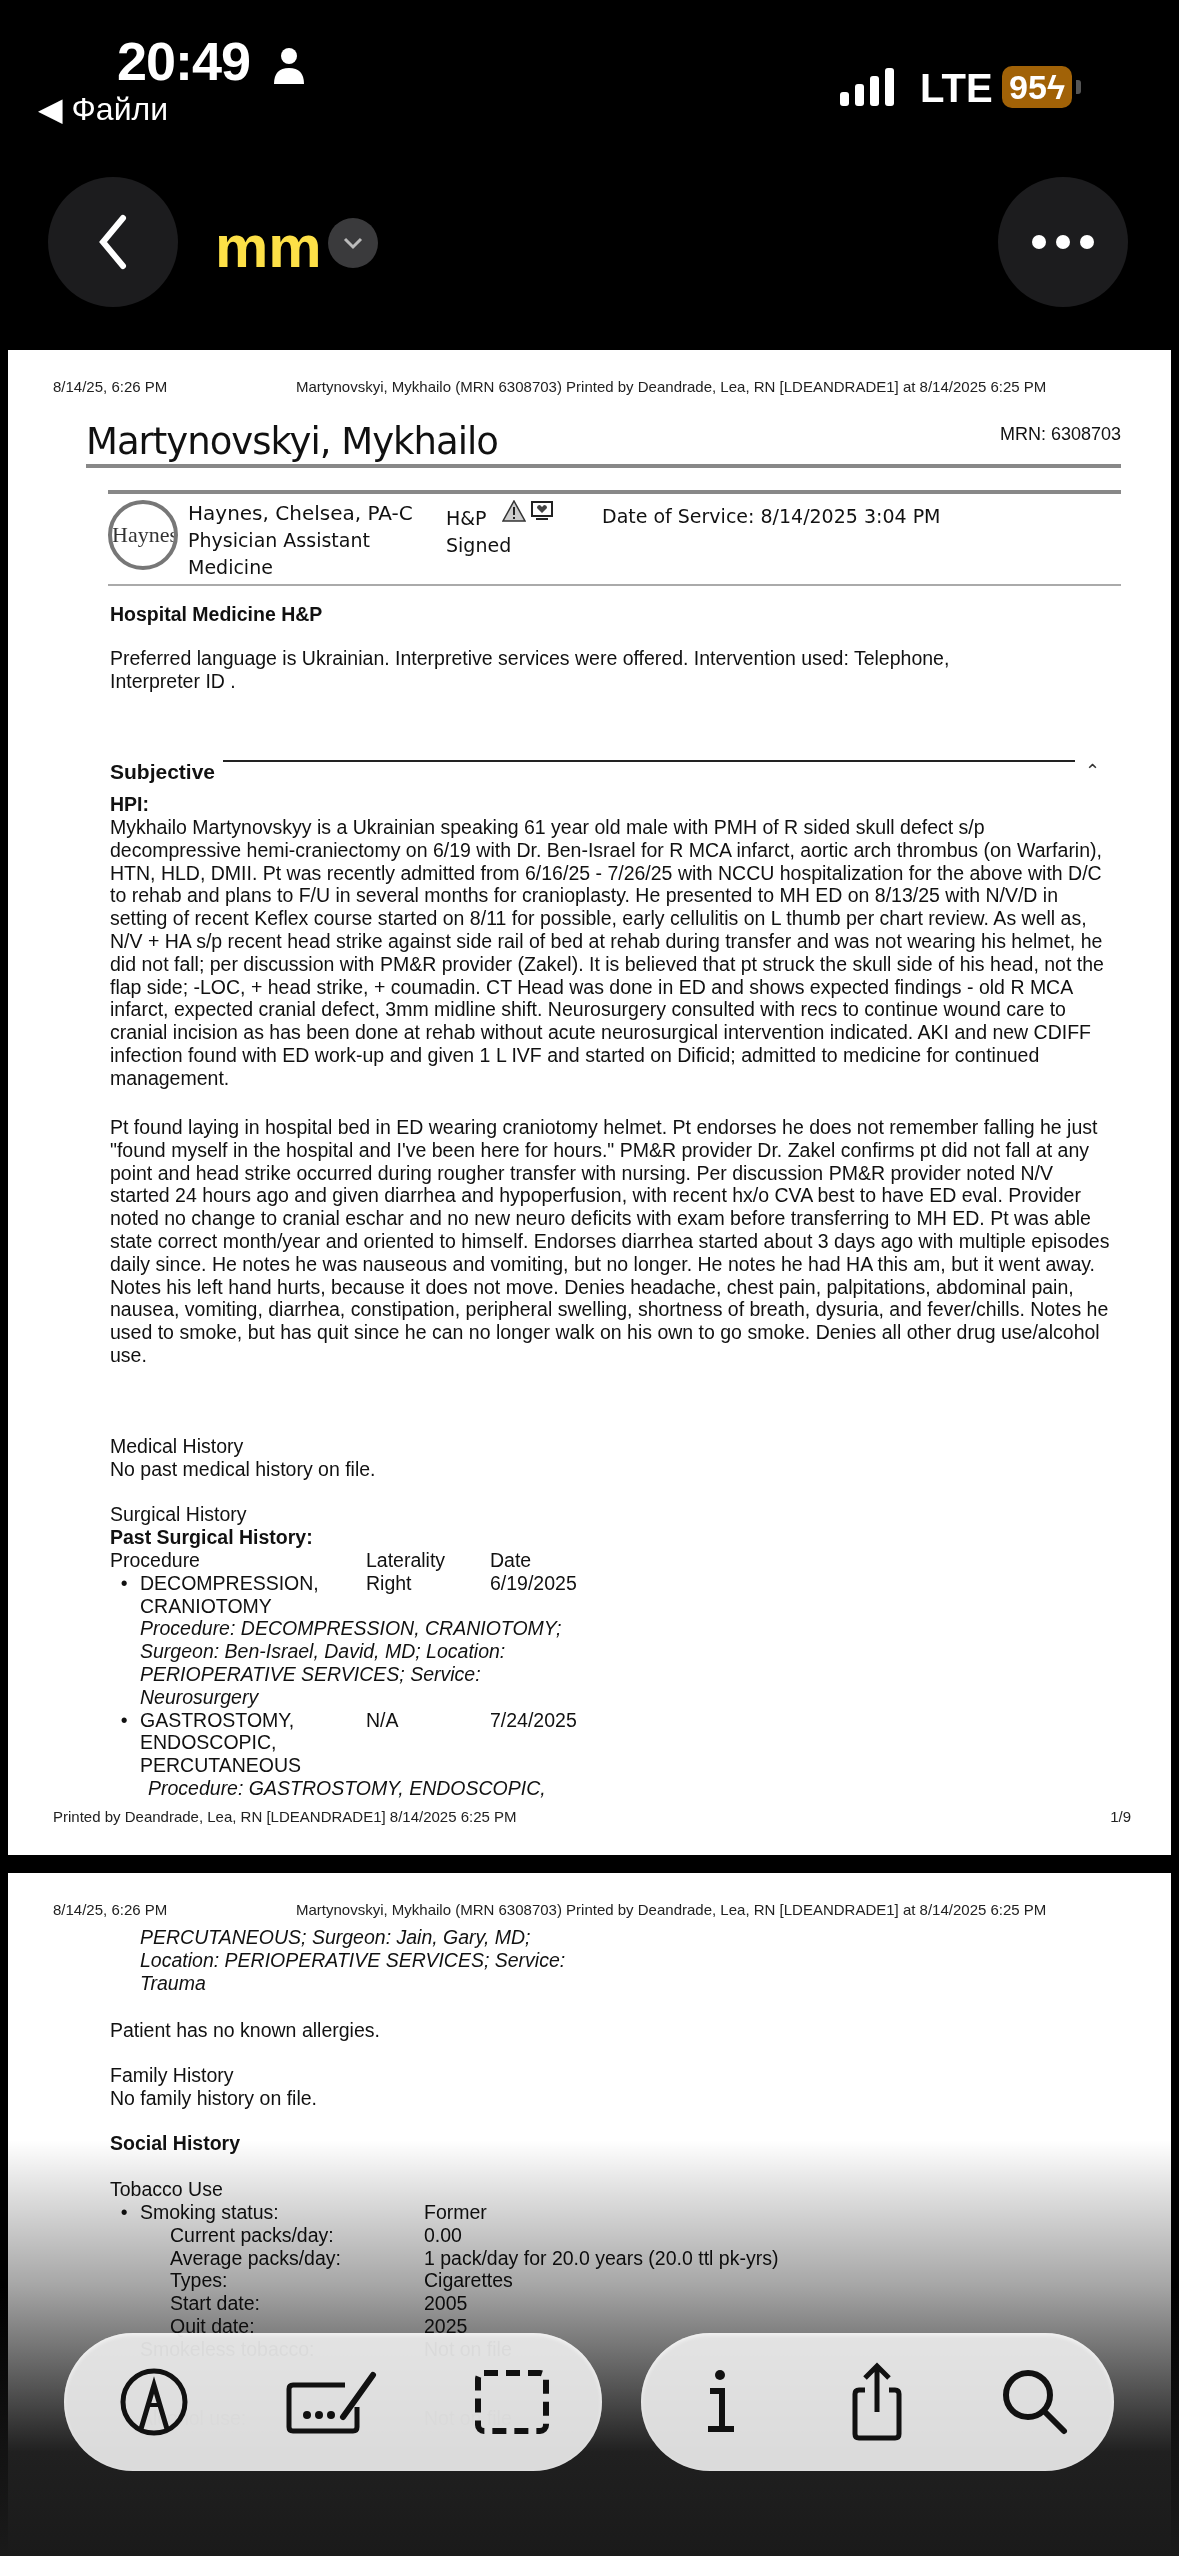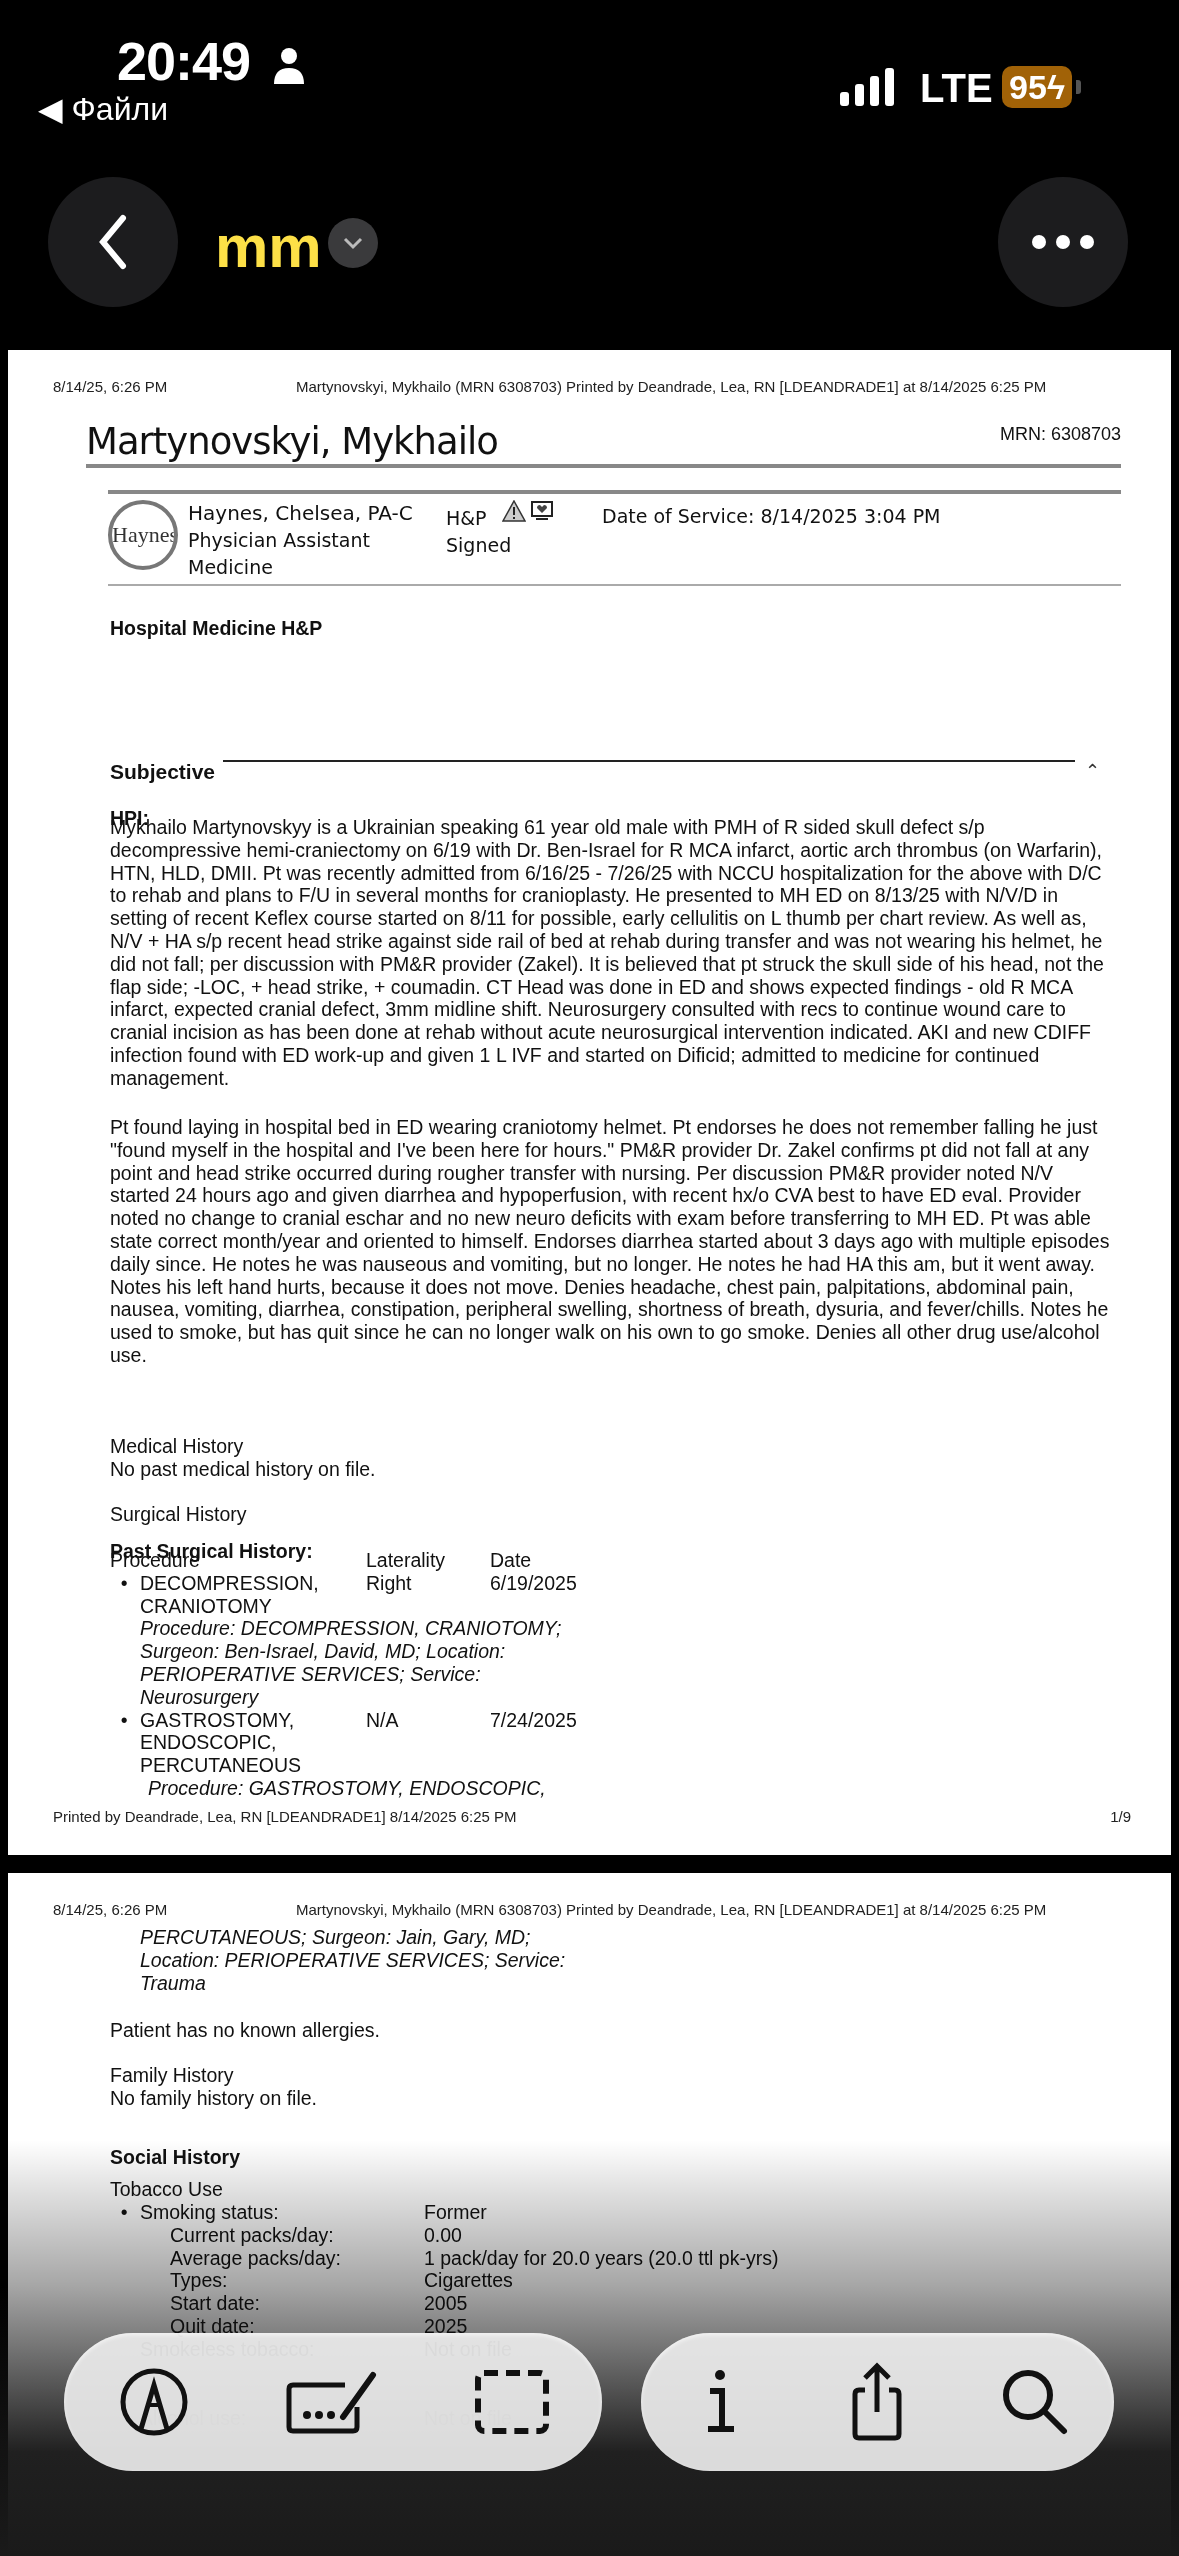--- a/index.html
+++ b/index.html
@@ -32,21 +32,21 @@
   .mrn { position: absolute; right: 50px; top: 74px; font-size: 18px; }
   .rule { position: absolute; left: 78px; right: 50px; height: 4px; background: #888; }
   .thinrule { position: absolute; left: 100px; right: 50px; height: 2px; background: #aaa; }
   .avatar { position: absolute; left: 100px; top: 150px; width: 62px; height: 62px; border: 4px solid #777; border-radius: 50%; overflow: hidden; font-size: 22px; line-height: 62px; text-align: center; color: #333; font-family: Liberation Serif, serif; }
   .author { position: absolute; left: 180px; top: 150px; font-family: "DejaVu Sans", sans-serif; font-size: 19px; line-height: 27px; }
   .author .name { font-size: 20px; }
   .notetype { position: absolute; left: 438px; top: 155px; font-family: "DejaVu Sans", sans-serif; font-size: 19px; line-height: 27px; }
   .note-icons { position: absolute; left: 494px; top: 150px; display: flex; gap: 4px; }
   .dos { position: absolute; left: 594px; top: 155px; font-family: "DejaVu Sans", sans-serif; font-size: 19px; }
   .body-text { position: absolute; left: 102px; width: 1000px; font-size: 19.5px; line-height: 22.8px; color: #111; }
-  .bold { font-weight: bold; margin-top: 14px; }
+  .bold { font-weight: bold; }
   .subj { position: absolute; left: 102px; top: 410px; width: 990px; display: flex; align-items: flex-start; font-size: 21px; font-weight: bold; }
   .subj .line { flex: 1; height: 2px; background: #222; margin: 0 10px 0 8px; }
   .subj .chev { font-size: 18px; font-weight: normal; color: #333; }
   .grid { display: grid; grid-template-columns: 256px 124px 200px; }
   .proc { display: grid; grid-template-columns: 30px 226px 124px 200px; }
   .it { font-style: italic; }
   .footer { position: absolute; bottom: 30px; font-size: 15px; color: #222; }
   
   .fade { position: absolute; left: 0; top: 2140px; width: 1179px; height: 416px; background: linear-gradient(to bottom, rgba(0,0,0,0) 0%, rgba(0,0,0,0.35) 35%, rgba(20,20,20,0.95) 75%, #1a1a1a 100%); }
   .pill { position: absolute; top: 2333px; height: 138px; border-radius: 69px; background: rgba(235,235,235,0.92); display: flex; align-items: center; justify-content: space-around; box-shadow: inset 0 2px 4px rgba(255,255,255,0.6); }
@@ -117,20 +117,21 @@
     <svg width="24" height="22" viewBox="0 0 24 22">
         <rect x="2" y="2" width="20" height="14" fill="none" stroke="#222" stroke-width="2"></rect>
         <path d="M12 13 L7 8 Q7 5 10 5 L12 7 L14 5 Q17 5 17 8 Z" fill="#444"></path>
         <rect x="6" y="18" width="12" height="2" fill="#222"></rect>
       </svg>
   </div>
   <div class="dos">Date of Service: 8/14/2025  3:04 PM</div>
   <div class="thinrule" style="top:234px"></div>
 
   <div class="body-text bold" style="top:253px">Hospital Medicine H&amp;P</div>
+  <div class="body-text" style="top:297px;width:930px">Preferred language is Ukrainian. Interpretive services were offered. Intervention used: Telephone, Interpreter ID  .</div>
 
   <div class="subj">
     <span>Subjective</span>
     <span class="line"></span>
     <span class="chev">⌃</span>
   </div>
   <div class="body-text bold" style="top:443px">HPI:</div>
   <div class="body-text" style="top:466px">Mykhailo Martynovskyy is a Ukrainian speaking 61 year old male with PMH of R sided skull defect s/p decompressive hemi-craniectomy on 6/19 with Dr. Ben-Israel for R MCA infarct, aortic arch thrombus (on Warfarin), HTN, HLD, DMII. Pt was recently admitted from 6/16/25 - 7/26/25 with NCCU hospitalization for the above with D/C to rehab and plans to F/U in several months for cranioplasty. He presented to MH ED on 8/13/25 with N/V/D in setting of recent Keflex course started on 8/11 for possible, early cellulitis on L thumb per chart review. As well as, N/V + HA s/p recent head strike against side rail of bed at rehab during transfer and was not wearing his helmet, he did not fall; per discussion with PM&amp;R provider (Zakel). It is believed that pt struck the skull side of his head, not the flap side; -LOC, + head strike, + coumadin. CT Head was done in ED and shows expected findings - old R MCA infarct, expected cranial defect, 3mm midline shift. Neurosurgery consulted with recs to continue wound care to cranial incision as has been done at rehab without acute neurosurgical intervention indicated. AKI and new CDIFF infection found with ED work-up and given 1 L IVF and started on Dificid; admitted to medicine for continued management.</div>
   <div class="body-text" style="top:766px">Pt found laying in hospital bed in ED wearing craniotomy helmet. Pt endorses he does not remember falling he just "found myself in the hospital and I've been here for hours." PM&amp;R provider Dr. Zakel confirms pt did not fall at any point and head strike occurred during rougher transfer with nursing. Per discussion PM&amp;R provider noted N/V started 24 hours ago and given diarrhea and hypoperfusion, with recent hx/o CVA best to have ED eval. Provider noted no change to cranial eschar and no new neuro deficits with exam before transferring to MH ED. Pt was able state correct month/year and oriented to himself. Endorses diarrhea started about 3 days ago with multiple episodes daily since. He notes he was nauseous and vomiting, but no longer. He notes he had HA this am, but it went away. Notes his left hand hurts, because it does not move. Denies headache, chest pain, palpitations, abdominal pain, nausea, vomiting, diarrhea, constipation, peripheral swelling, shortness of breath, dysuria, and fever/chills. Notes he used to smoke, but has quit since he can no longer walk on his own to go smoke. Denies all other drug use/alcohol use.</div>
 

